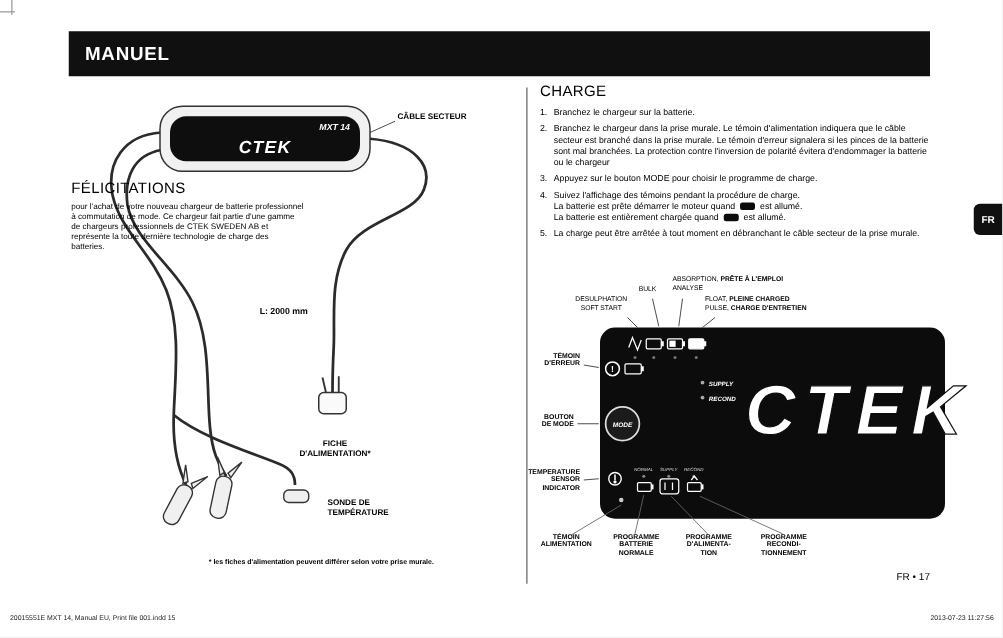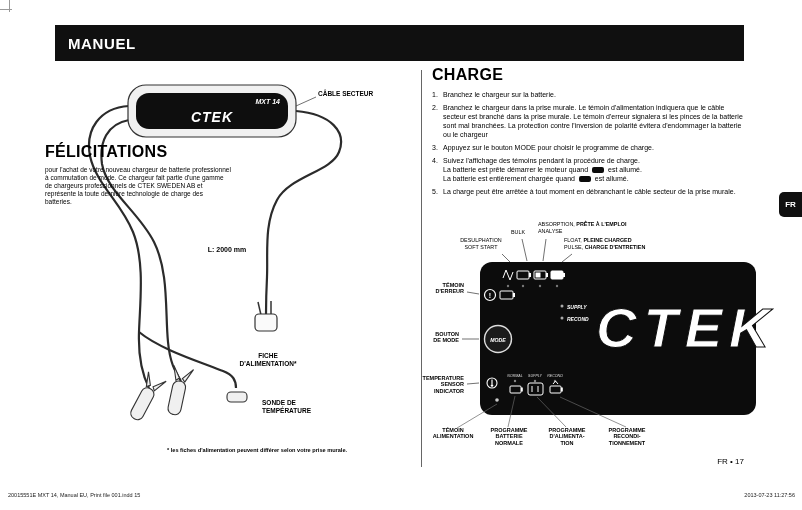--- a/index.html
+++ b/index.html
@@ -9,22 +9,22 @@
     font-family:"Liberation Sans", sans-serif; color:#000;
   }
   .abs { position:absolute; }
   .pre { white-space:pre-line; }
   .header-bar { left:55px; top:25px; width:689px; height:36px; background:#101010; color:#fff;
     display:flex; align-items:center; padding-left:13px; }
   .header-title { font-size:15px; font-weight:bold; letter-spacing:.6px; }
   .divider { left:421px; top:70px; width:1px; height:397px; background:#666; }
   .fr-tab { right:0; top:163px; width:23px; height:25px; background:#101010; color:#fff;
     border-radius:5px 0 0 5px; display:flex; align-items:center; justify-content:center;
-    font-size:8px; font-weight:bold;margin-top:29px; }
-  .h2 { font-size:16px; font-weight:bold; letter-spacing:.3px; }
+    font-size:8px; font-weight:bold; }
+  .h2 { font-size:12px; font-weight:normal; letter-spacing:.3px; }
   .body-text { font-size:6.5px; line-height:8px; }
   .step { display:flex; font-size:7px; line-height:9.2px; margin-bottom:3.5px; }
   .num { width:11px; flex:0 0 11px; }
   .stx { flex:1; }
   .mini-icon { display:inline-block; width:12px; height:6px; background:#0c0c0c; border-radius:2px;
     vertical-align:middle; margin:0 2px; }
   .lbl { position:absolute; font-weight:bold; font-size:6.5px; line-height:7.6px; }
   .callout { position:absolute; font-weight:bold; font-size:5.5px; line-height:6.4px; }
   .stage { position:absolute; font-size:5.4px; line-height:7px; }
   .stage b { font-weight:bold; }
@@ -90,21 +90,21 @@
   </svg>
 
   <div class="lbl" style="left:318px; top:90px;">CÂBLE SECTEUR</div>
   <div class="lbl" style="left:196px; top:246px; width:62px; text-align:center; font-size:7px;">L: 2000 mm</div>
   <div class="lbl pre" style="left:228px; top:352px; width:80px; text-align:center;">FICHE
 D'ALIMENTATION*</div>
   <div class="lbl pre" style="left:262px; top:399px; width:70px;">SONDE DE
 TEMPÉRATURE</div>
   <div class="lbl" style="left:167px; top:447px; width:250px; font-size:5.6px;">* les fiches d'alimentation peuvent différer selon votre prise murale.</div>
 
-  <div class="abs" style="left:45px; top:143px; width:190px;">
+  <div class="abs" style="left:57px; top:143px; width:190px;">
     <div class="h2">FÉLICITATIONS</div>
     <p class="body-text" style="margin-top:5px; width:186px;">pour l'achat de votre nouveau chargeur de batterie professionnel à commutation de mode. Ce chargeur fait partie d'une gamme de chargeurs professionnels de CTEK SWEDEN AB et représente la toute dernière technologie de charge des batteries.</p>
   </div>
 
   <div class="abs" style="left:432px; top:66px; width:313px;">
     <div class="h2">CHARGE</div>
     <div style="margin-top:6px;">
       <div class="step">
         <span class="num">1.</span>
         <span class="stx">Branchez le chargeur sur la batterie.</span>

